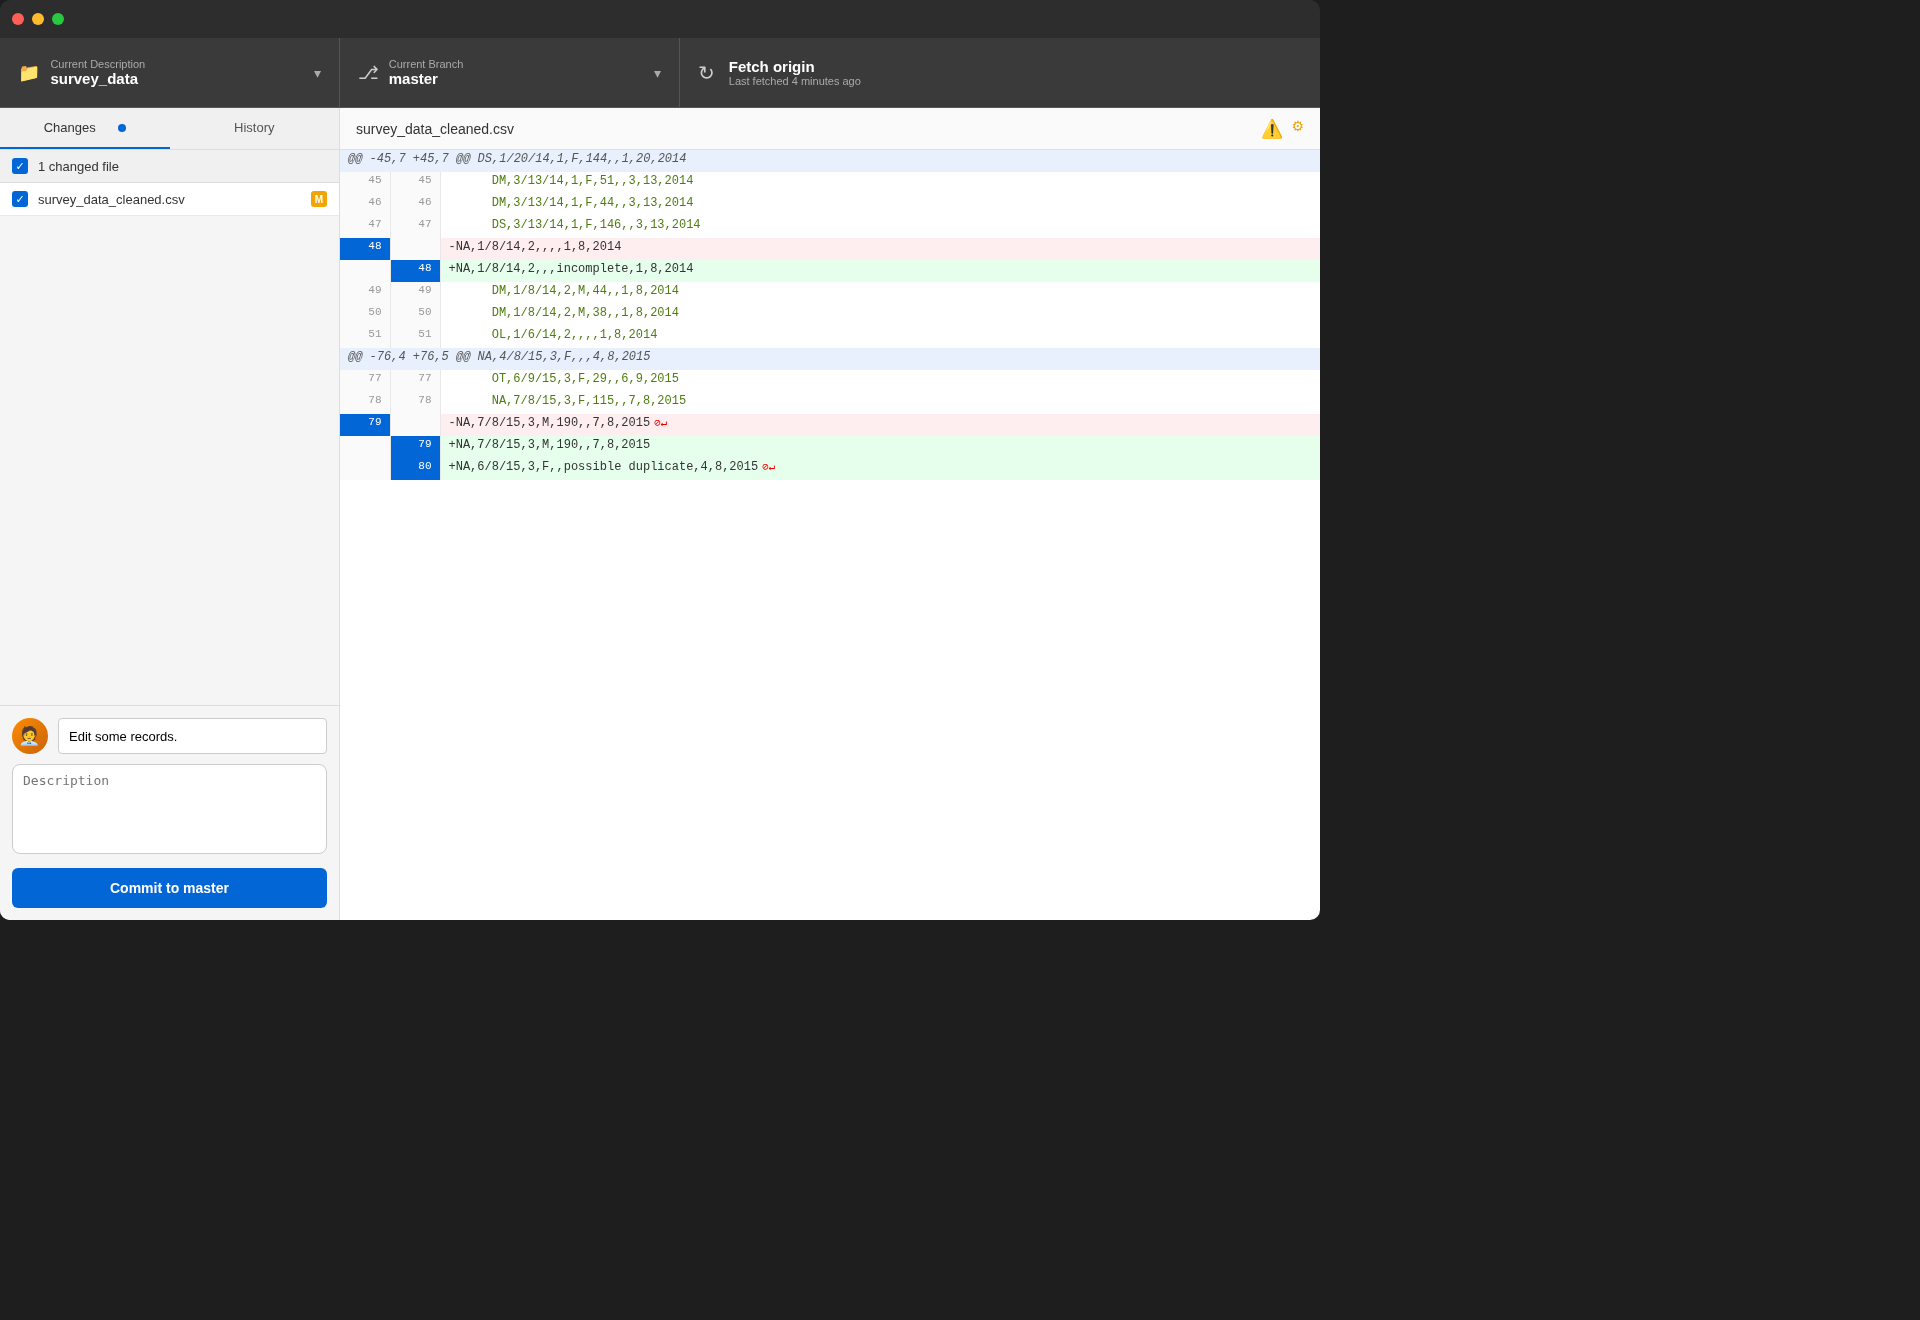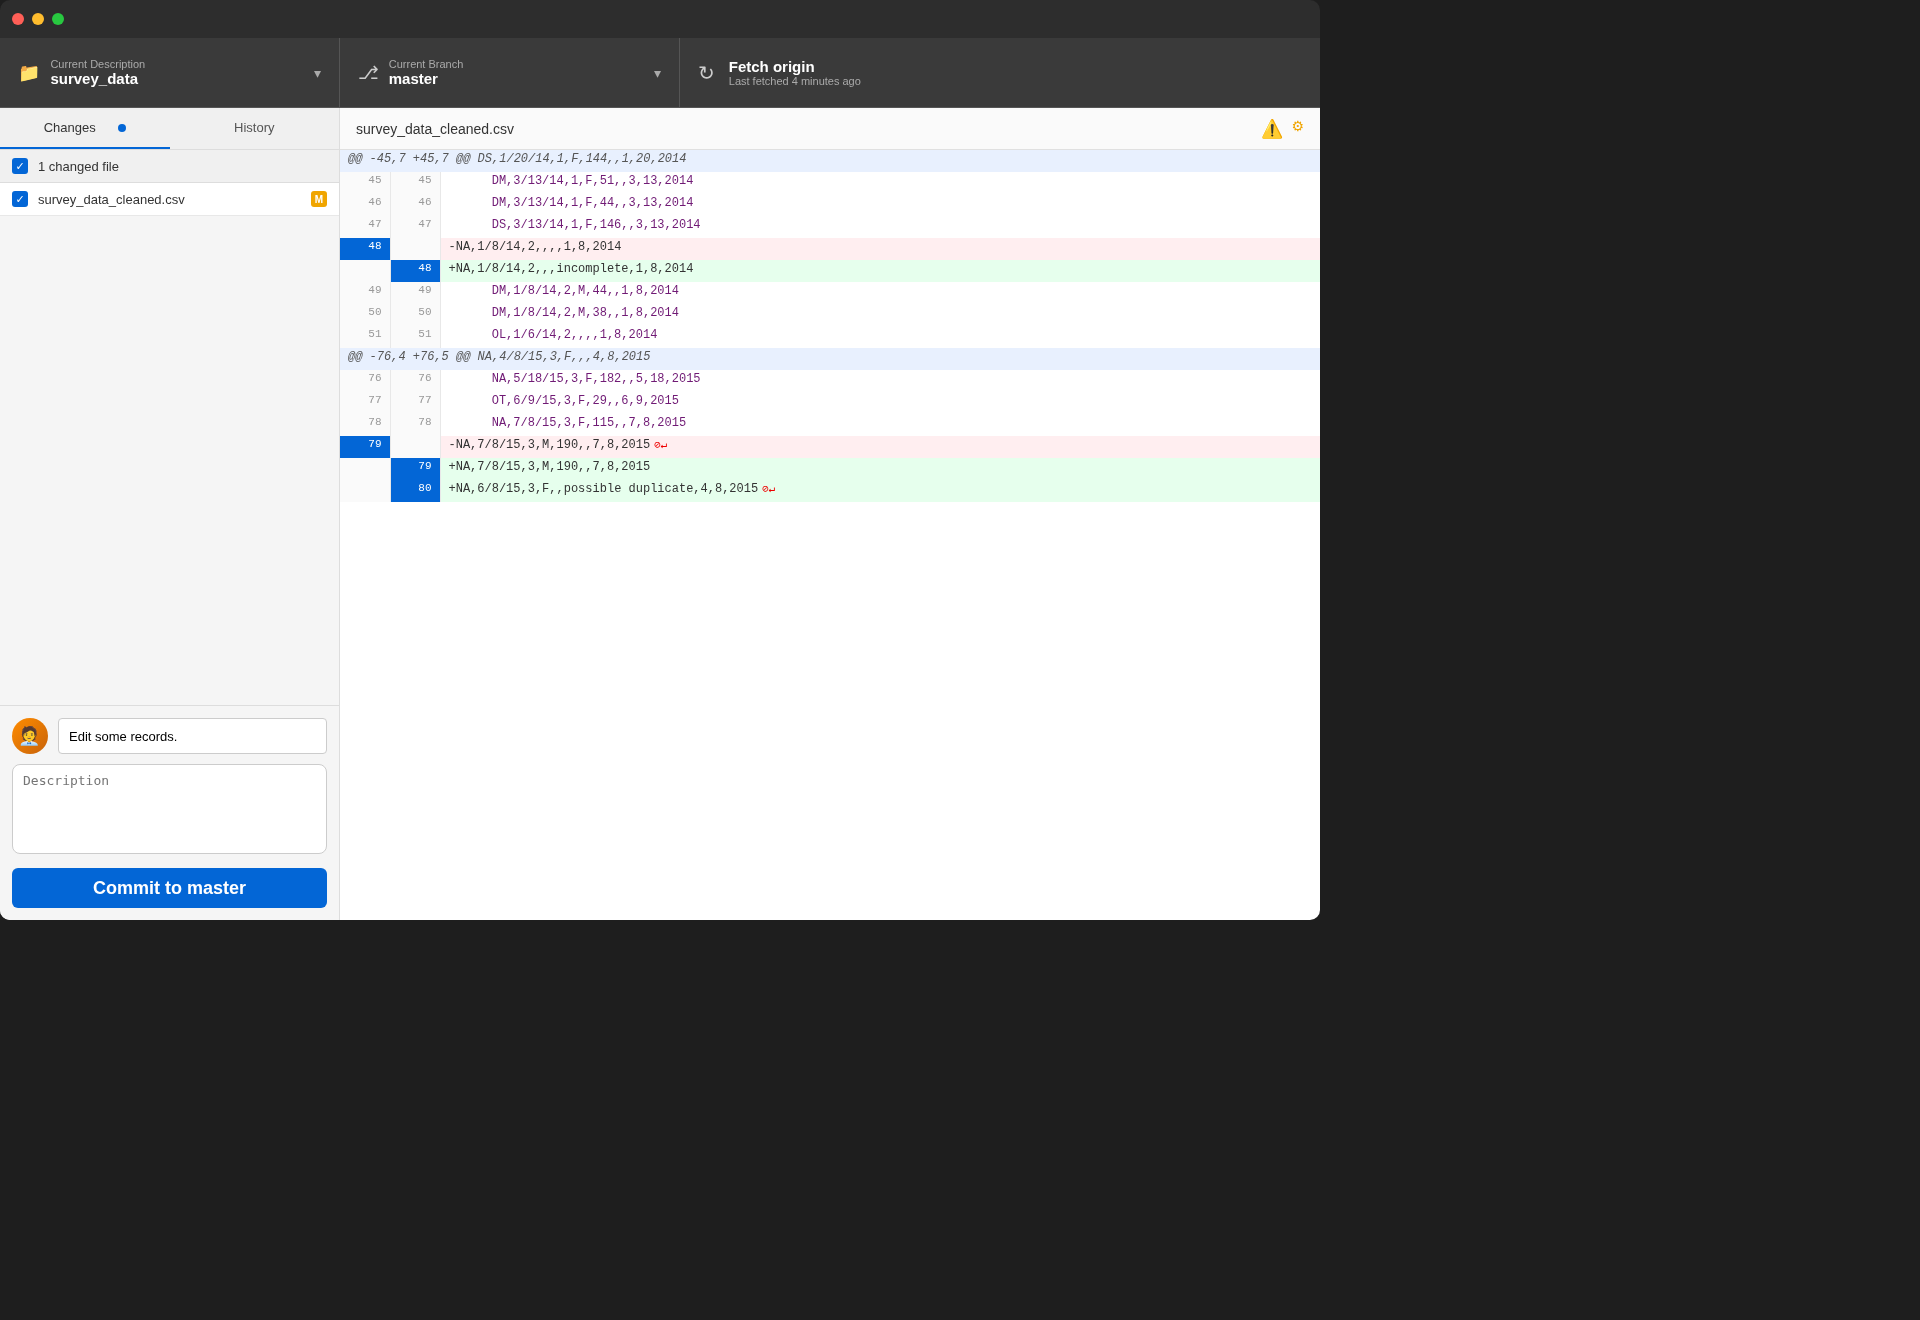--- a/index.html
+++ b/index.html
@@ -217,21 +217,21 @@
       color: #999;
       margin-bottom: 10px;
     }
     .commit-button {
       width: 100%;
       height: 40px;
       background: #0366d6;
       color: #fff;
       border: none;
       border-radius: 6px;
-      font-size: 18px;
+      font-size: 14px;
       font-weight: 600;
       cursor: pointer;
     }
 
     
     .right-panel {
       flex: 1;
       display: flex;
       flex-direction: column;
       background: #fff;
@@ -307,21 +307,21 @@
     }
     .line-content.removed {
       background: #ffeef0;
       color: #333;
     }
     .line-content.added {
       background: #e6ffed;
       color: #333;
     }
     .line-content.normal {
-      color: #701a75;
+      color: #4d7c0f;
       padding-left: 44px;
     }
 
     .inline-icon {
       font-size: 11px;
       margin-left: 4px;
     }
     .no-eol-icon {
       color: #e00;
     }
@@ -460,25 +460,20 @@
             </tr>
             <tr class="diff-row">
               <td class="line-num">51</td>
               <td class="line-num">51</td>
               <td class="line-content normal"><span> OL,1/6/14,2,,,,1,8,2014</span></td>
             </tr>
             <tr class="diff-row">
               <td colspan="3" class="line-content hunk">@@ -76,4 +76,5 @@ NA,4/8/15,3,F,,,4,8,2015</td>
             </tr>
             <tr class="diff-row">
-              <td class="line-num">76</td>
-              <td class="line-num">76</td>
-              <td class="line-content normal"><span> NA,5/18/15,3,F,182,,5,18,2015</span></td>
-            </tr>
-            <tr class="diff-row">
               <td class="line-num">77</td>
               <td class="line-num">77</td>
               <td class="line-content normal"><span> OT,6/9/15,3,F,29,,6,9,2015</span></td>
             </tr>
             <tr class="diff-row">
               <td class="line-num">78</td>
               <td class="line-num">78</td>
               <td class="line-content normal"><span> NA,7/8/15,3,F,115,,7,8,2015</span></td>
             </tr>
             <tr class="diff-row">

